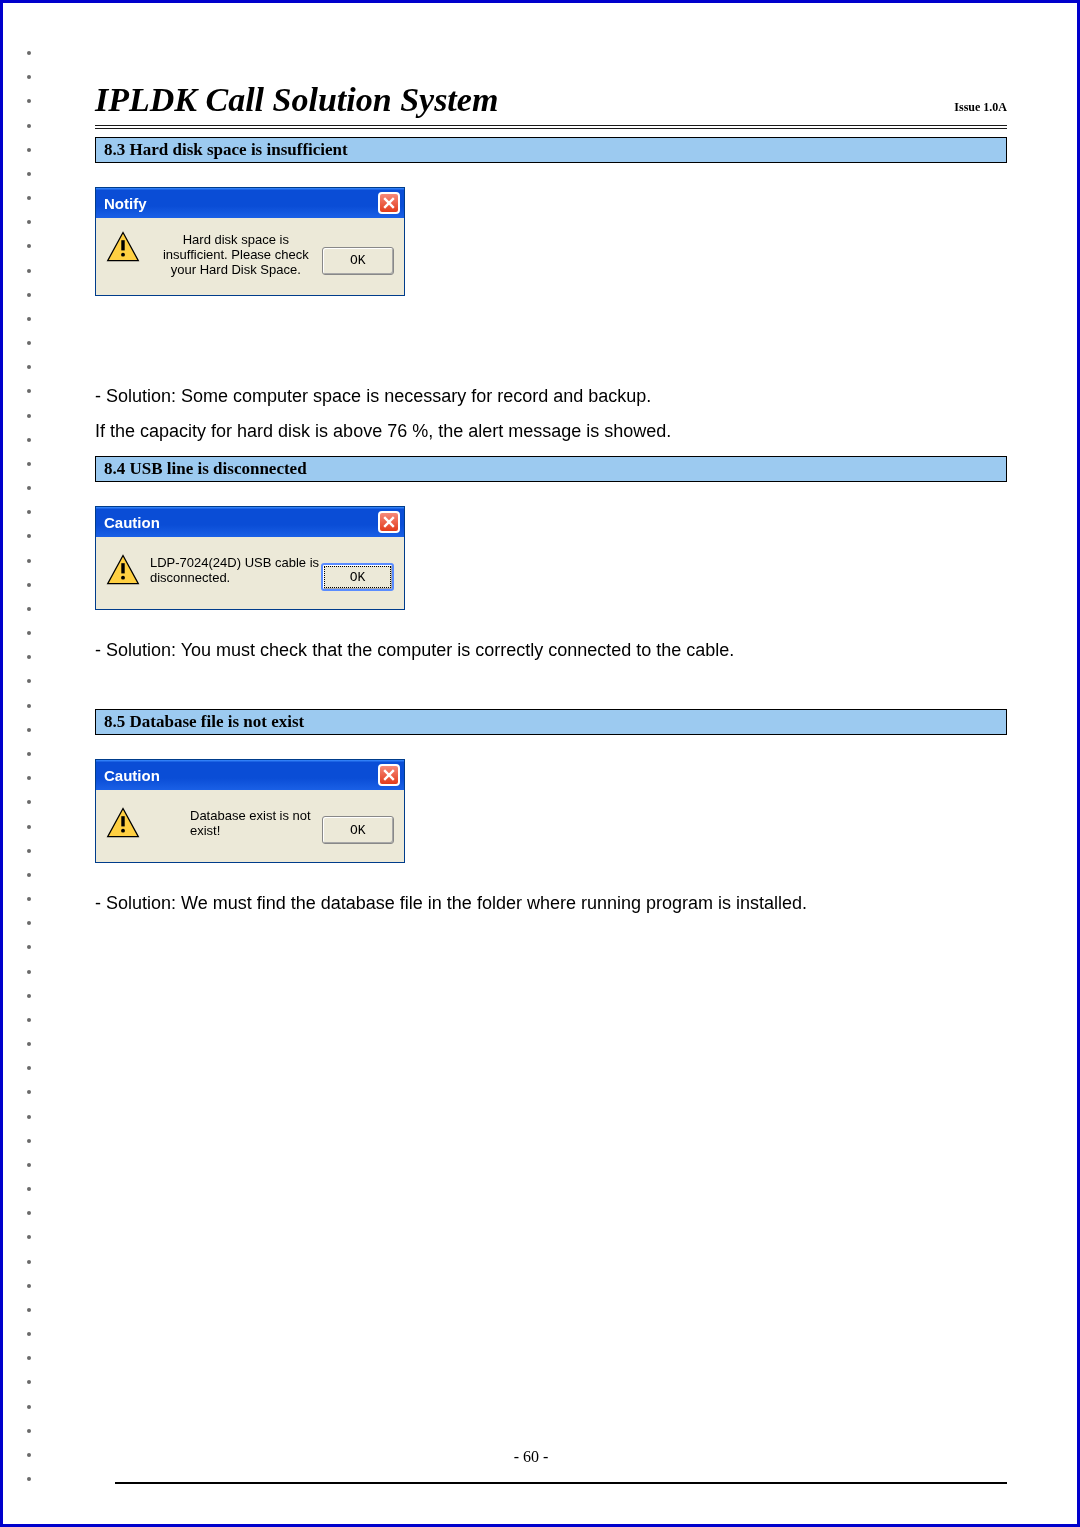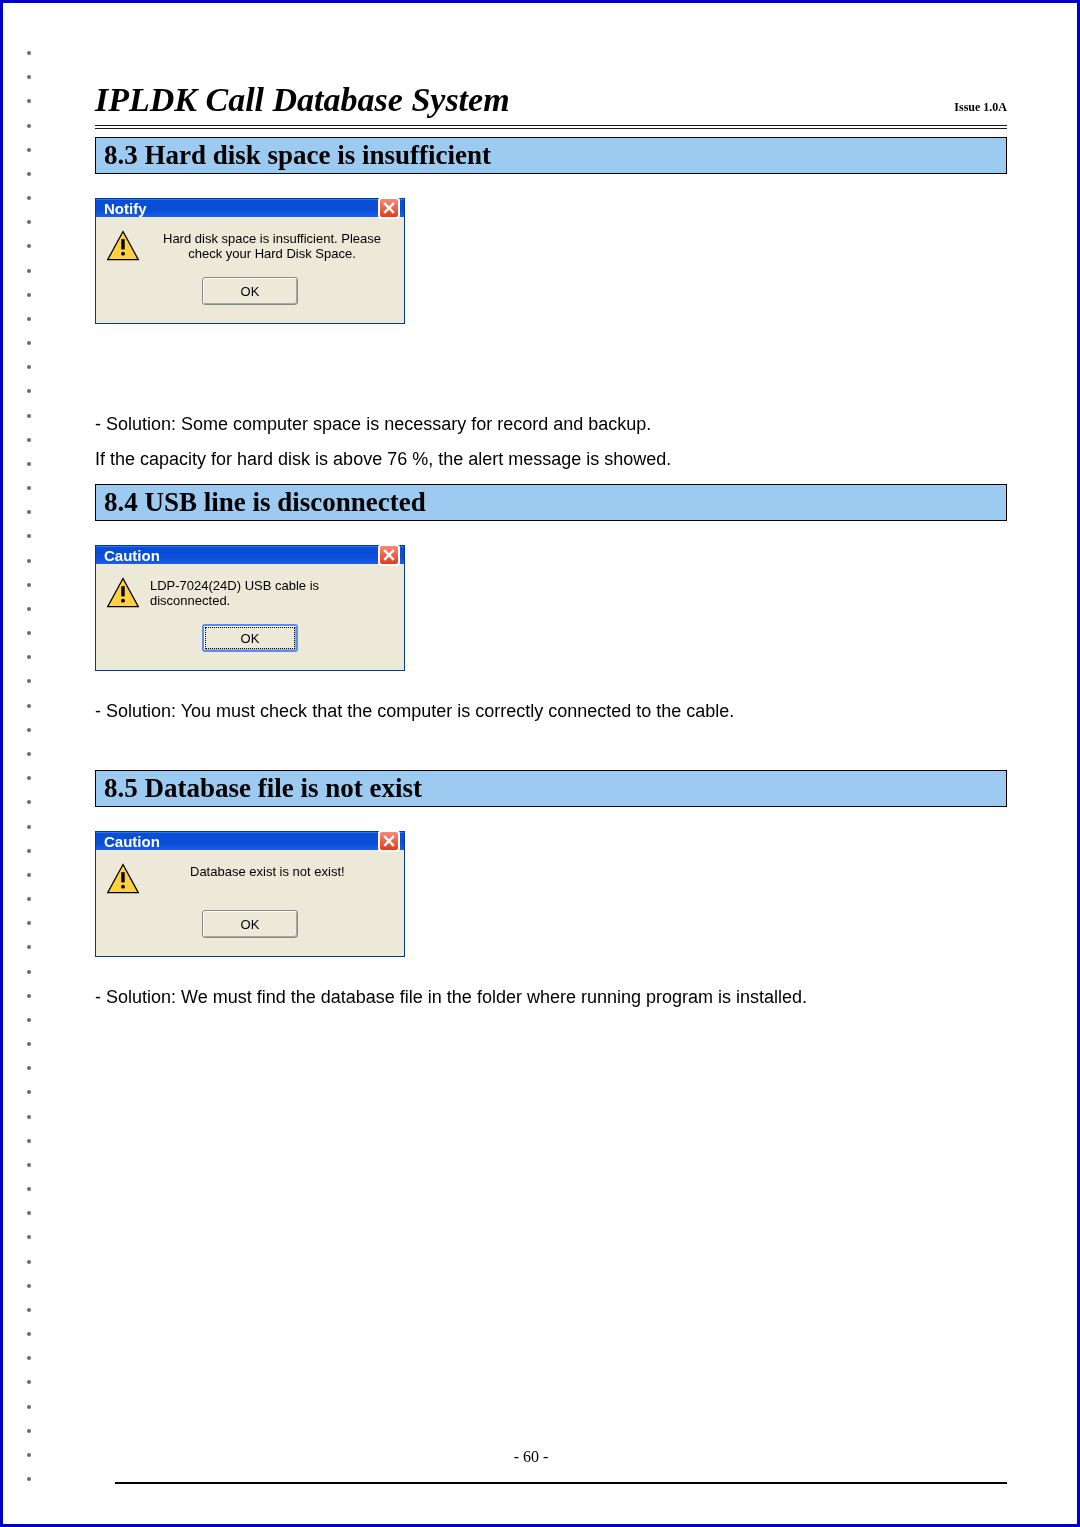--- a/index.html
+++ b/index.html
@@ -19,57 +19,57 @@
     margin-left: 80px; margin-right: 40px; padding-top: 50px;
   }
   .doc-header {
     display: flex; align-items: baseline; justify-content: space-between;
     border-bottom: 4px double #1a1a1a; padding-bottom: 6px; margin-bottom: 8px;
   }
   .doc-title { font-size: 34px; font-weight: bold; font-style: italic; }
   .doc-issue { font-size: 12px; font-weight: bold; }
   .section-bar {
     background: #9ccaf0; border: 1px solid #000; padding: 2px 8px;
-    font-size: 27px; font-weight: bold; margin-top: 4px; margin-bottom: 24px;
+    font-size: 17px; font-weight: bold; margin-top: 4px; margin-bottom: 24px;
   }
   .body-text { font-family: Arial, Helvetica, sans-serif; font-size: 18px; margin: 14px 0 14px 0; }
 
   
   .dlg {
     width: 310px; border: 1px solid #003c8b; background: #ece9d8;
     margin-bottom: 30px;
   }
   .dlg-title {
-    height: 18px; display: flex; align-items: center; justify-content: space-between;
+    height: 30px; display: flex; align-items: center; justify-content: space-between;
     padding: 0 4px 0 8px;
     background: linear-gradient(to bottom, #3a8cff 0%, #0a4dd6 8%, #0a4dd6 60%, #1a60e6 100%);
     color: #fff; font-family: "Tahoma", Arial, sans-serif; font-weight: bold; font-size: 15px;
   }
   .close-btn {
     width: 22px; height: 22px; border: 2px solid #fff; border-radius: 4px;
     background: linear-gradient(to bottom, #f78a7a, #e23b1b);
     display: flex; align-items: center; justify-content: center; cursor: pointer;
   }
   .close-btn svg { width: 12px; height: 12px; }
   .dlg-body {
-    display: flex; flex-direction: column; align-items: center; padding: 12px 10px 18px 10px;
+    display: flex; align-items: center; padding: 12px 10px 18px 10px;
   }
   .dlg-row { display: flex; align-items: flex-start; gap: 10px; width: 100%; }
   .warn-icon {
     width: 34px; height: 34px; flex: 0 0 34px;
   }
   .dlg-msg {
     font-family: "Tahoma", Arial, sans-serif; font-size: 13px; text-align: center; flex: 1;
     padding-top: 2px;
   }
   .dlg-msg.left { text-align: left; }
   .ok-btn {
     margin-top: 14px; width: 96px; height: 28px;
     background: #ece9d8; border: 1px solid #888; border-radius: 3px;
-    font-family: Liberation Sans, sans-serif; font-size: 13px; text-align: center;
+    font-family: Liberation Mono, monospace; font-size: 13px; text-align: center;
     box-shadow: inset 1px 1px 0 #fff, inset -1px -1px 0 #a8a8a8;
     cursor: pointer;
   }
   .ok-btn.focus { outline: 1px dotted #000; outline-offset: -4px; border: 2px solid #5a8cff; }
   .spacer-30 { height: 30px; }
   .spacer-50 { height: 46px; }
   .footer {
     position: absolute; left: 0; right: 18px; bottom: 58px; text-align: center;
     font-size: 16px;
   }
@@ -141,21 +141,21 @@
       <span></span>
       <span></span>
       <span></span>
       <span></span>
       <span></span>
     </div>
 
   <div class="page">
 
     <div class="doc-header">
-      <div class="doc-title">IPLDK Call Database System</div>
+      <div class="doc-title">IPLDK Call Solution System</div>
       <div class="doc-issue">Issue 1.0A</div>
     </div>
 
     <div class="section-bar">8.3 Hard disk space is insufficient</div>
 
     <div class="dlg">
       <div class="dlg-title">
         <span>Notify</span>
         <div class="close-btn">
           <svg viewBox="0 0 10 10">

